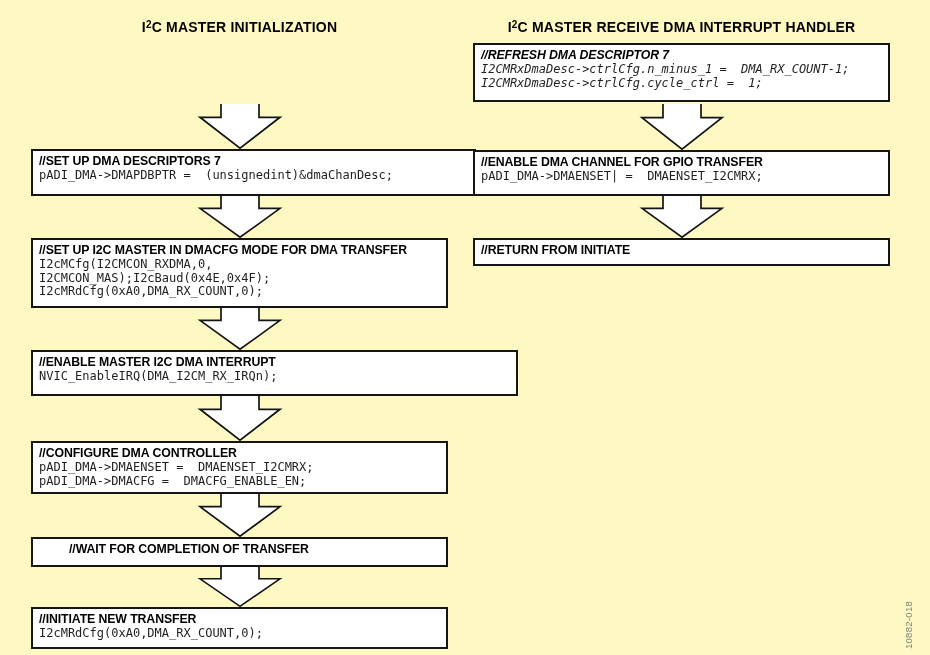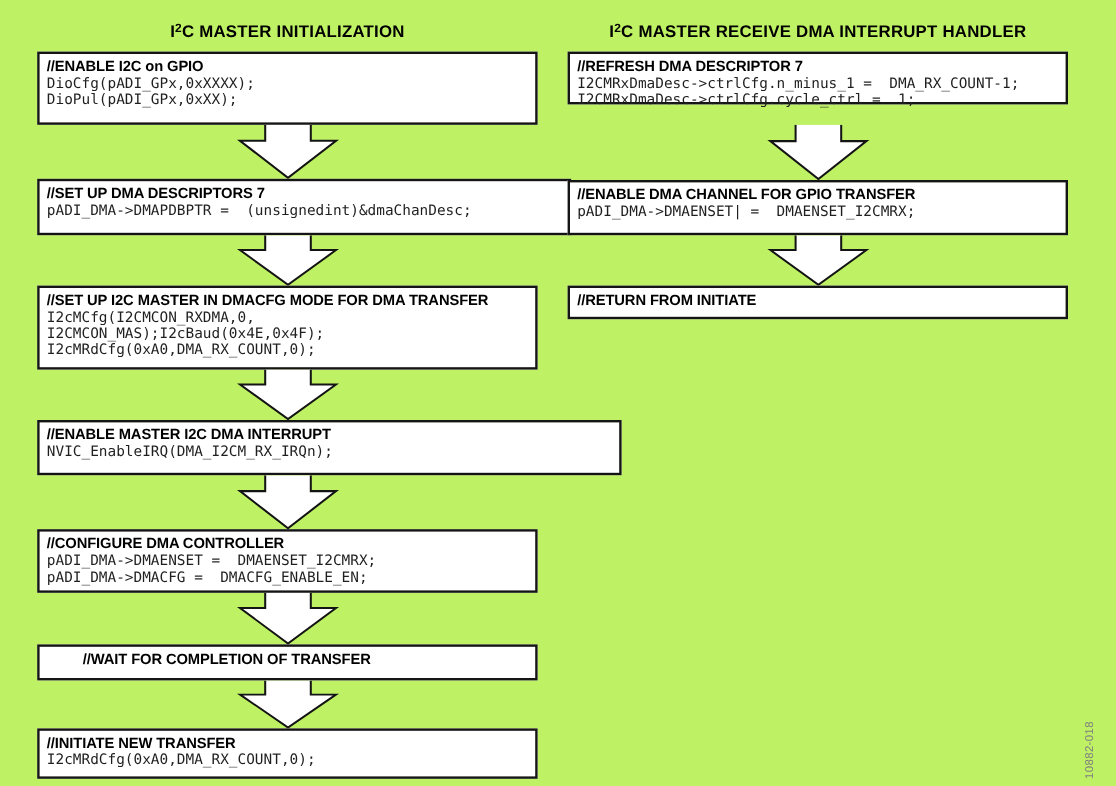--- a/index.html
+++ b/index.html
@@ -1,17 +1,17 @@
 <!DOCTYPE html>
 <html><head>
 <meta charset="utf-8">
 <style>
   html,body{margin:0;padding:0;background:#ffffff;}
   .canvas{
-    position:relative;width:930px;height:655px;background:#bef264;
+    position:relative;width:930px;height:655px;background:#fef9c3;
     font-family:"Liberation Sans",sans-serif;overflow:hidden;
   }
   .col-title{
     position:absolute;top:16px;height:18px;line-height:18px;
     font-weight:bold;font-size:14px;color:#000;text-align:center;
     letter-spacing:0.2px;white-space:nowrap;
   }
   .t-sup{font-size:10px;vertical-align:4px;font-weight:bold;}
   .fbox{
     position:absolute;background:#ffffff;border:2px solid #151515;
@@ -35,25 +35,20 @@
 </style>
 </head>
 <body>
 
 <div class="canvas">
 
   <div class="col-title" style="left:31px;width:417px;"><span>I</span><sup class="t-sup">2</sup><span>C MASTER INITIALIZATION</span></div>
 
   <div class="col-title" style="left:473px;width:417px;"><span>I</span><sup class="t-sup">2</sup><span>C MASTER RECEIVE DMA INTERRUPT HANDLER</span></div>
 
-  <div class="fbox" style="left:31px;top:43px;width:417px;height:61px;">
-    <div class="bh">//ENABLE I2C on GPIO</div>
-    <div class="bc">DioCfg(pADI_GPx,0xXXXX);</div>
-    <div class="bc">DioPul(pADI_GPx,0xXX);</div>
-  </div>
 
   <div class="fbox" style="left:31px;top:149px;width:445px;height:47px;">
     <div class="bh">//SET UP DMA DESCRIPTORS 7</div>
     <div class="bc">pADI_DMA-&gt;DMAPDBPTR =  (unsignedint)&amp;dmaChanDesc;</div>
   </div>
 
   <div class="fbox" style="left:31px;top:238px;width:417px;height:70px;">
     <div class="bh">//SET UP I2C MASTER IN DMACFG MODE FOR DMA TRANSFER</div>
     <div class="bc">I2cMCfg(I2CMCON_RXDMA,0,</div>
     <div class="bc">I2CMCON_MAS);I2cBaud(0x4E,0x4F);</div>
@@ -92,21 +87,21 @@
   <svg class="arrow" style="left:197px;top:396px;" width="86" height="45" viewBox="0 0 86 44" preserveAspectRatio="none">
       <path d="M24 0 L24 13 L3 13 L43 43.2 L83 13 L62 13 L62 0" fill="#ffffff" stroke="#141414" stroke-width="1.7"></path>
     </svg>
   <svg class="arrow" style="left:197px;top:494px;" width="86" height="43" viewBox="0 0 86 44" preserveAspectRatio="none">
       <path d="M24 0 L24 13 L3 13 L43 43.2 L83 13 L62 13 L62 0" fill="#ffffff" stroke="#141414" stroke-width="1.7"></path>
     </svg>
   <svg class="arrow" style="left:197px;top:567px;" width="86" height="40" viewBox="0 0 86 44" preserveAspectRatio="none">
       <path d="M24 0 L24 13 L3 13 L43 43.2 L83 13 L62 13 L62 0" fill="#ffffff" stroke="#141414" stroke-width="1.7"></path>
     </svg>
 
-  <div class="fbox" style="left:473px;top:43px;width:417px;height:44px;">
+  <div class="fbox" style="left:473px;top:43px;width:417px;height:59px;font-style:italic;">
     <div class="bh">//REFRESH DMA DESCRIPTOR 7</div>
     <div class="bc">I2CMRxDmaDesc-&gt;ctrlCfg.n_minus_1 =  DMA_RX_COUNT-1;</div>
     <div class="bc">I2CMRxDmaDesc-&gt;ctrlCfg.cycle_ctrl =  1;</div>
   </div>
 
   <div class="fbox" style="left:473px;top:150px;width:417px;height:46px;">
     <div class="bh">//ENABLE DMA CHANNEL FOR GPIO TRANSFER</div>
     <div class="bc">pADI_DMA-&gt;DMAENSET| =  DMAENSET_I2CMRX;</div>
   </div>
 

